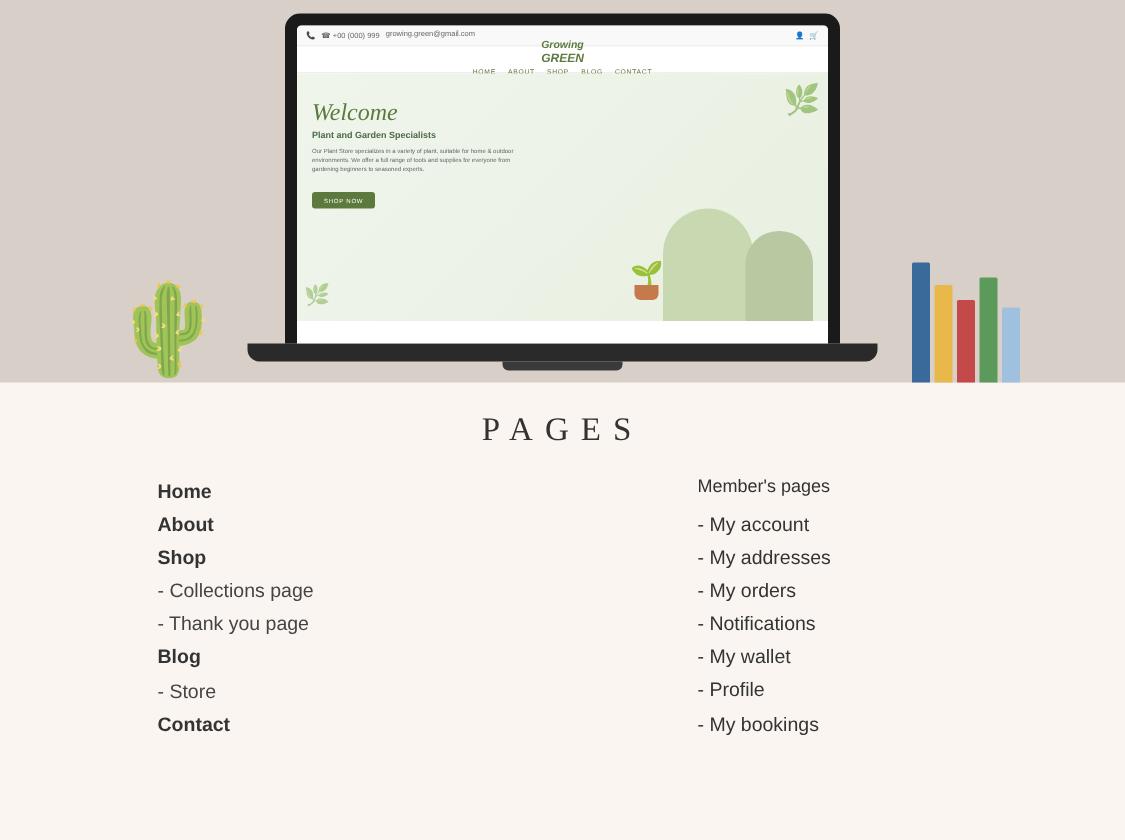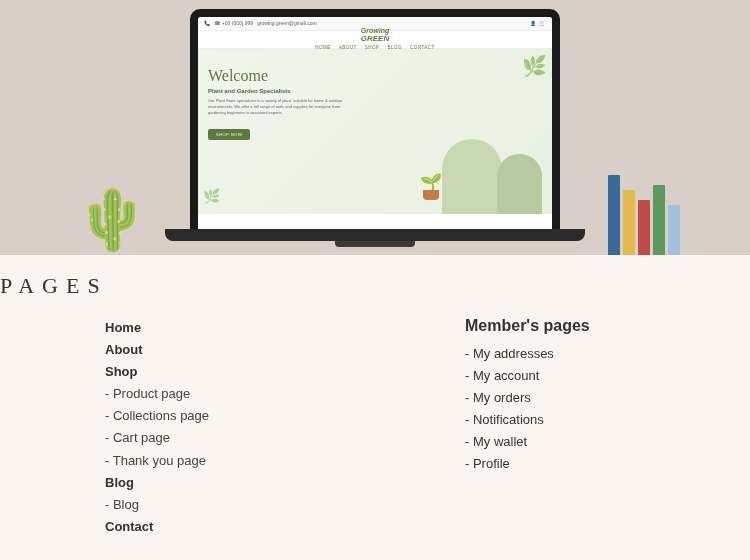--- a/index.html
+++ b/index.html
@@ -127,20 +127,21 @@
       width: 45%;
       padding: 18px 10px;
       position: relative;
       z-index: 2;
     }
 
     .hero-welcome {
       font-size: 16px;
       color: #5c7a3e;
       font-family: 'Georgia', serif;
+      font-style: italic;
       margin-bottom: 3px;
     }
 
     .hero-tagline {
       font-size: 6px;
       font-weight: bold;
       color: #4a6a4a;
       margin-bottom: 4px;
     }
 
@@ -260,21 +261,21 @@
     }
 
     
     .pages-section {
       background: #faf5f0;
       padding: 18px 0 10px;
       min-height: 305px;
     }
 
     .pages-title {
-      text-align: left;
+      text-align: center;
       font-size: 22px;
       font-weight: 300;
       letter-spacing: 8px;
       text-transform: uppercase;
       color: #333;
       margin-bottom: 18px;
       font-family: 'Georgia', serif;
     }
 
     .pages-columns {
@@ -282,22 +283,22 @@
       justify-content: center;
       gap: 180px;
       padding: 0 80px;
     }
 
     .pages-column {
       min-width: 180px;
     }
 
     .pages-column-title {
-      font-size: 16px;
-      font-weight: bold;
+      font-size: 12px;
+      font-weight: normal;
       color: #333;
       margin-bottom: 8px;
     }
 
     .page-item {
       font-size: 13px;
       color: #333;
       line-height: 1.7;
     }
 
@@ -384,33 +385,32 @@
 
 <div class="pages-section">
   <div class="pages-title">PAGES</div>
 
   <div class="pages-columns">
 
     <div class="pages-column">
       <div class="page-item bold">Home</div>
       <div class="page-item bold">About</div>
       <div class="page-item bold">Shop</div>
-      <div class="page-item indented">- Product page</div>
       <div class="page-item indented">- Collections page</div>
-      <div class="page-item indented">- Cart page</div>
       <div class="page-item indented">- Thank you page</div>
       <div class="page-item bold">Blog</div>
-      <div class="page-item indented">- Blog</div>
+      <div class="page-item indented">- Store</div>
       <div class="page-item bold">Contact</div>
     </div>
 
     <div class="pages-column">
       <div class="pages-column-title">Member's pages</div>
+      <div class="page-item">- My account</div>
       <div class="page-item">- My addresses</div>
-      <div class="page-item">- My account</div>
       <div class="page-item">- My orders</div>
       <div class="page-item">- Notifications</div>
       <div class="page-item">- My wallet</div>
       <div class="page-item">- Profile</div>
+      <div class="page-item">- My bookings</div>
     </div>
   </div>
 
 </div>
 
 </body></html>

